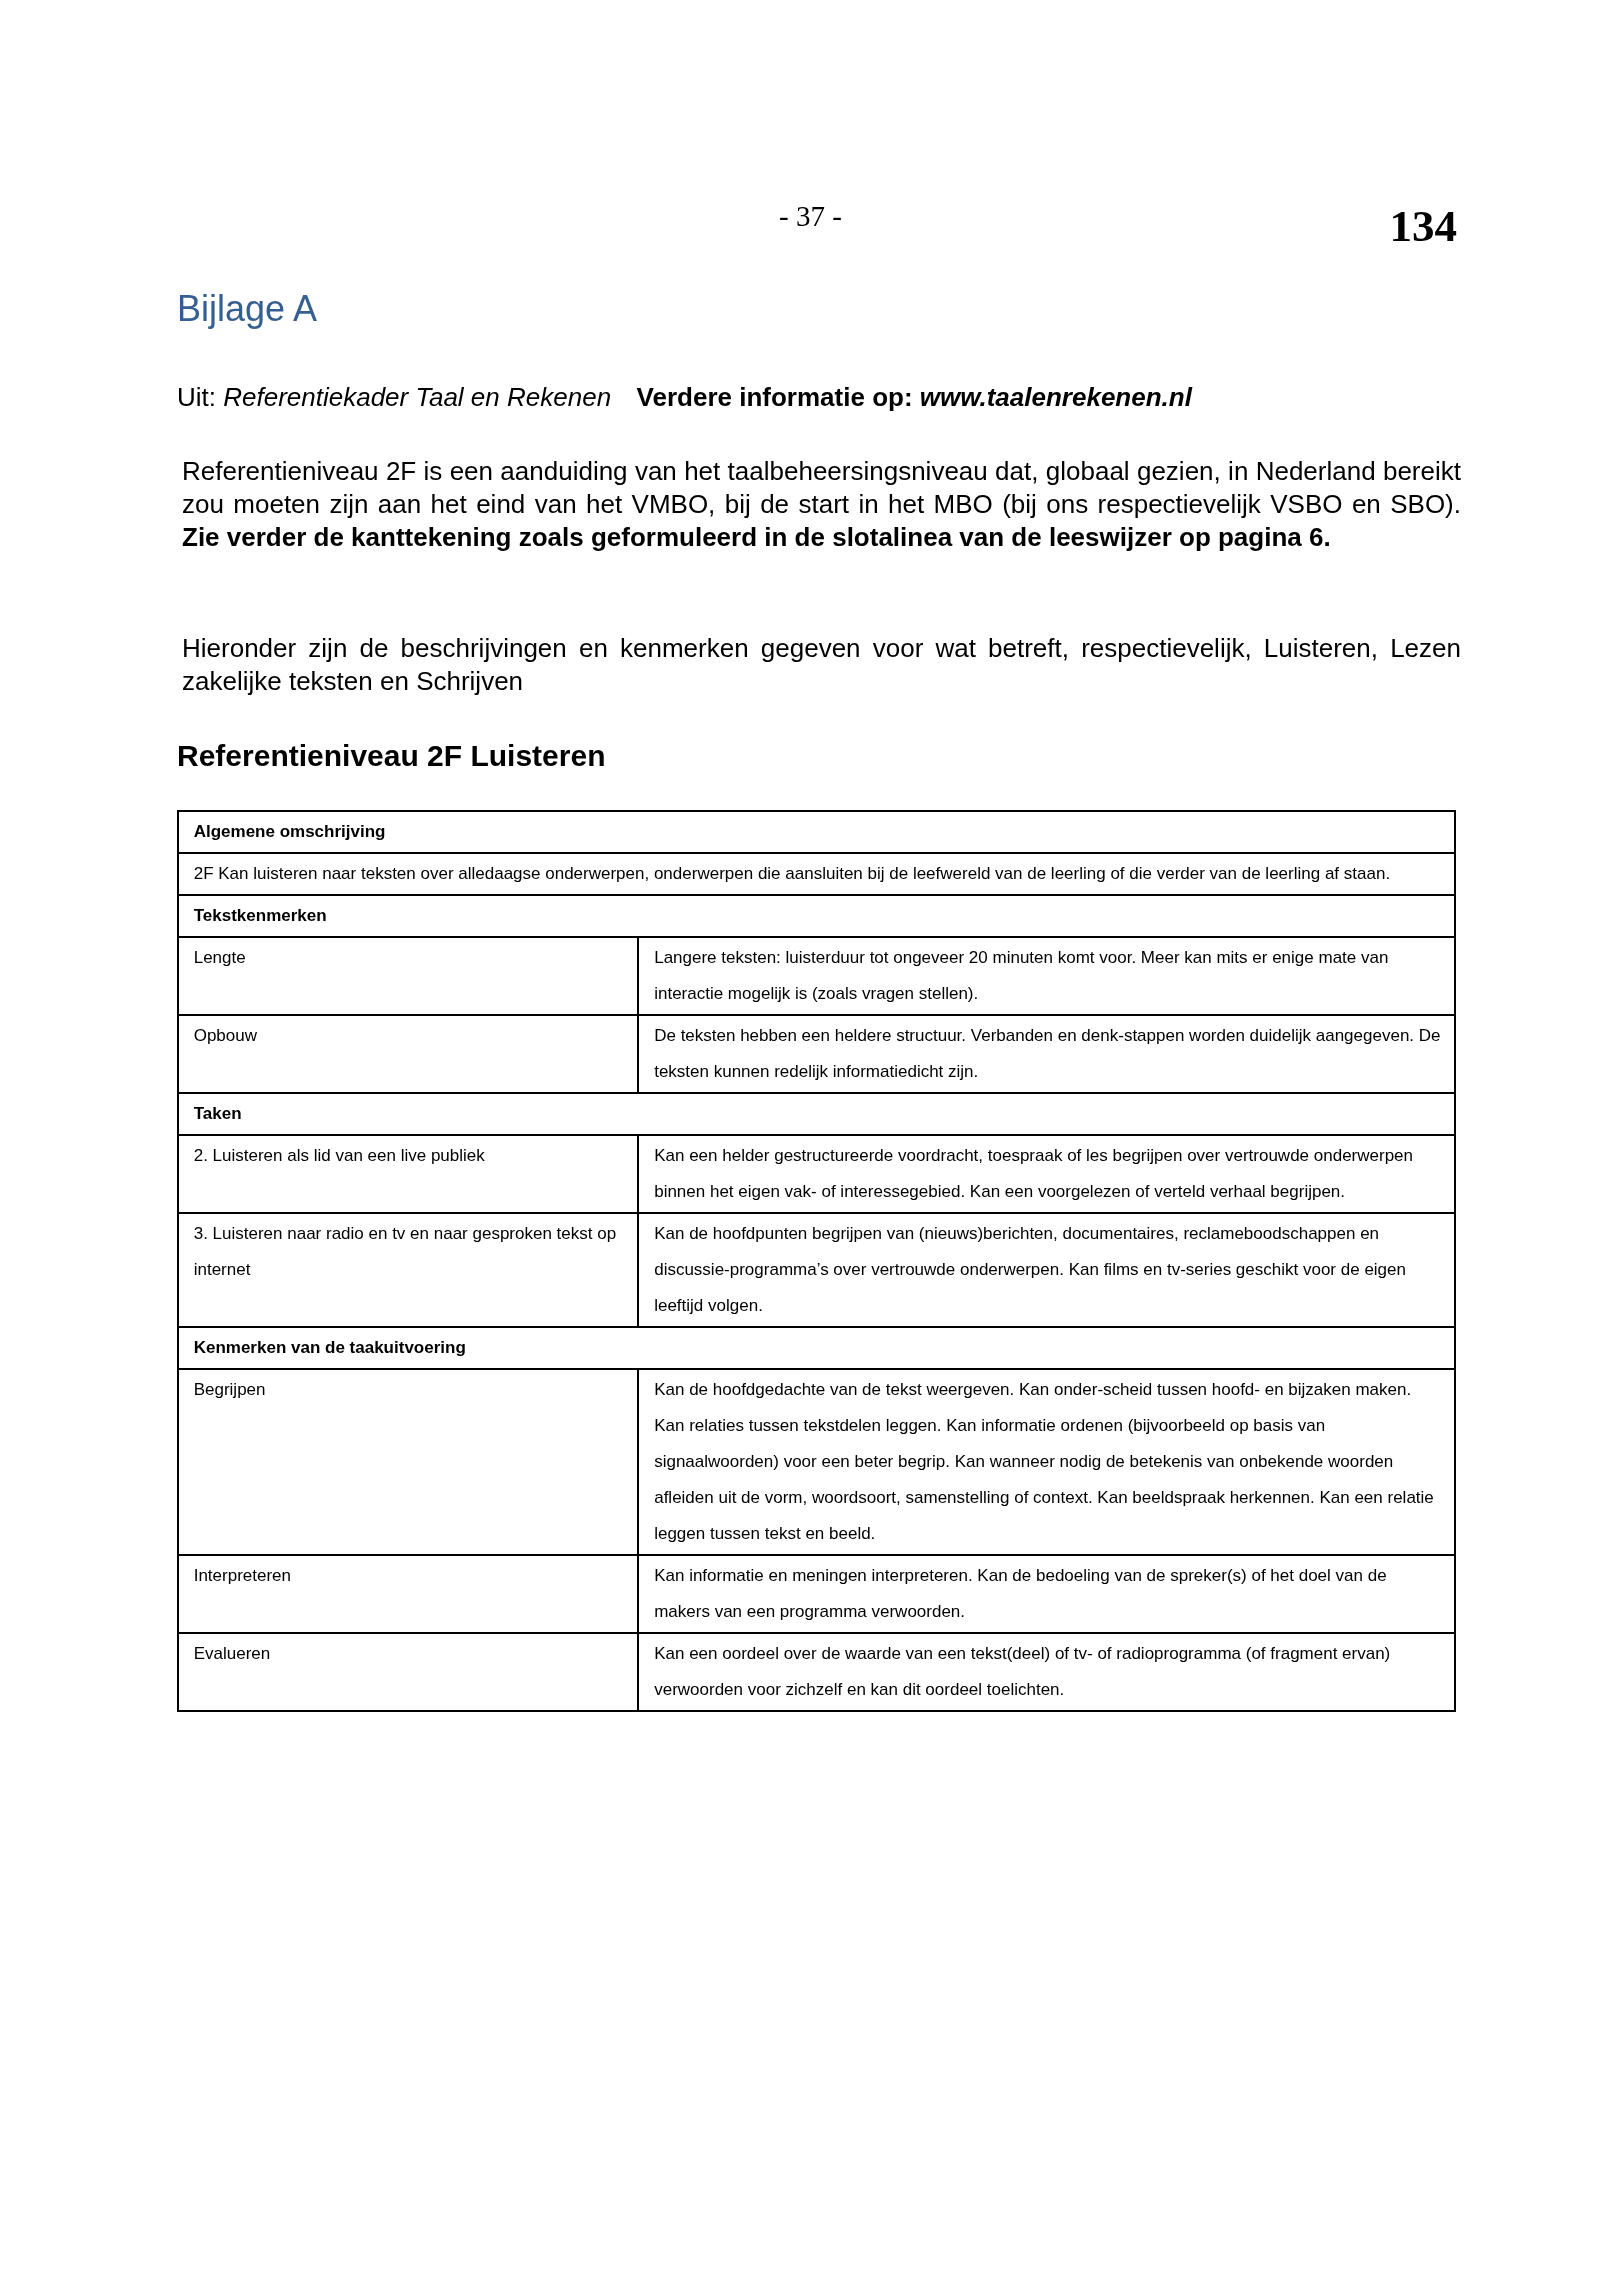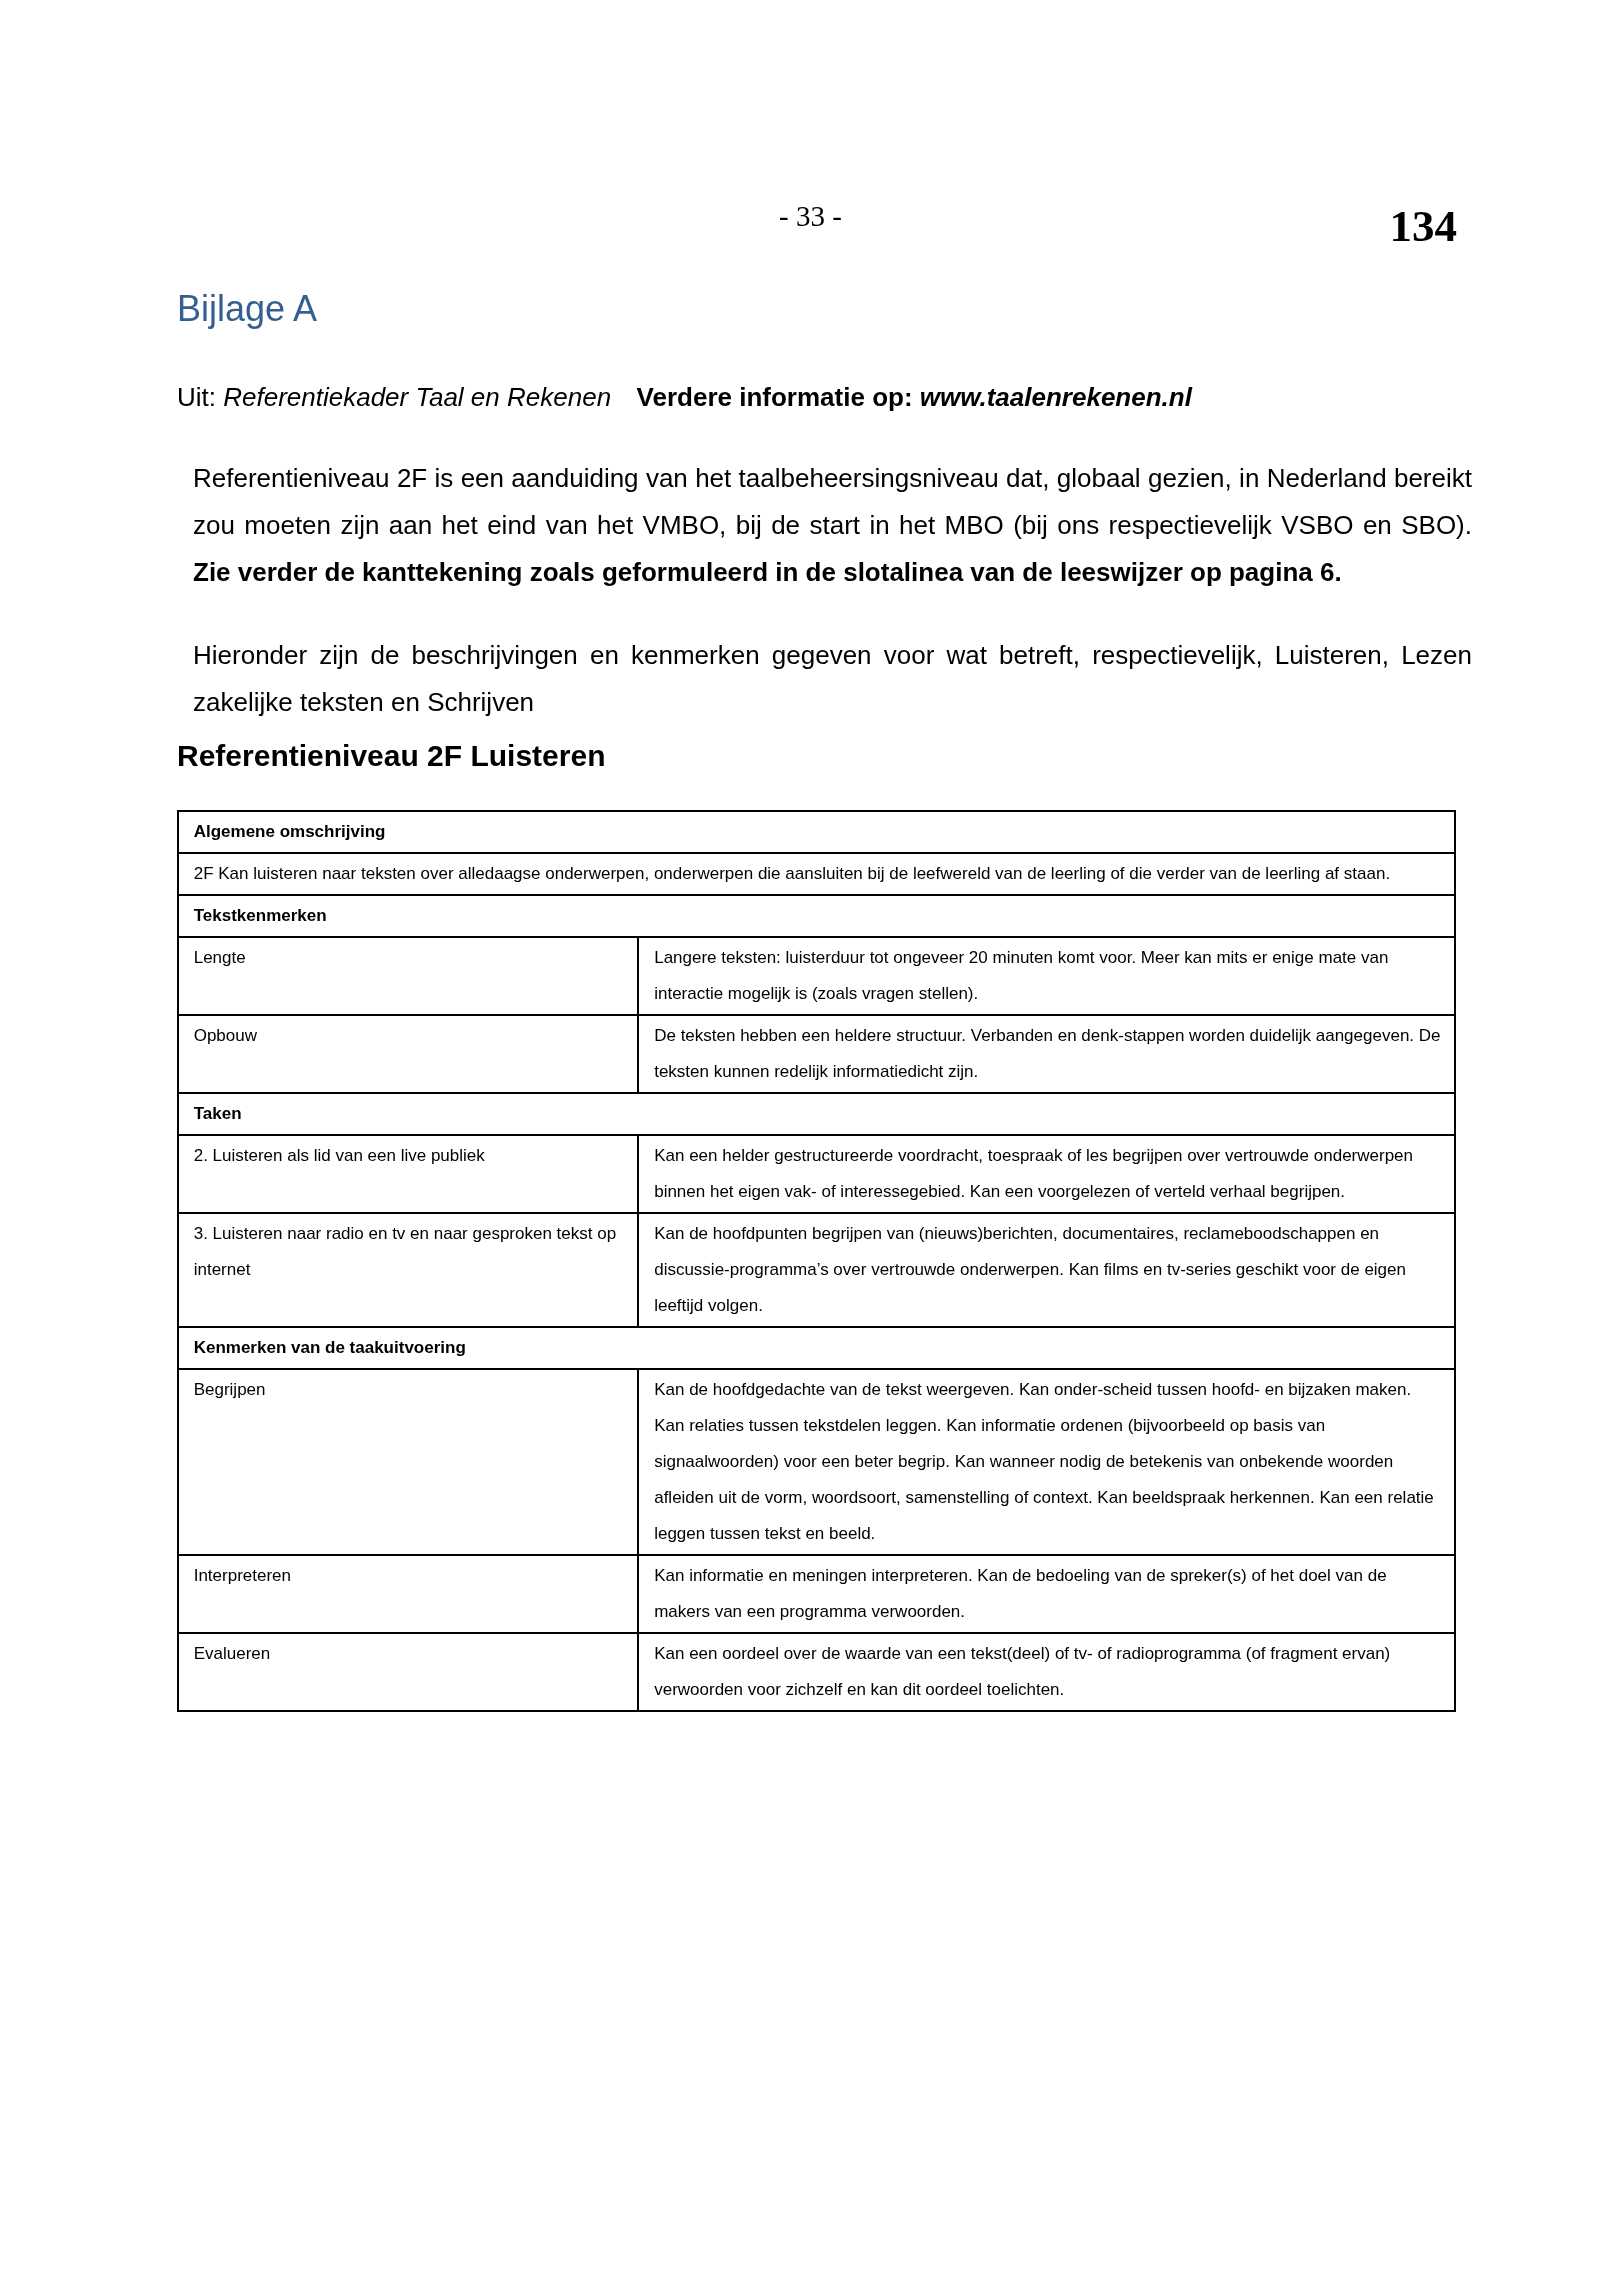--- a/index.html
+++ b/index.html
@@ -7,36 +7,36 @@
          font-family:"Liberation Sans", sans-serif; color:#000; }
   .page-num { position:absolute; top:200px; left:0; width:1621px; text-align:center;
               font-family:"Liberation Serif", serif; font-size:29px; }
   .doc-num { position:absolute; top:200px; left:1353px; width:104px; text-align:right;
              font-family:"Liberation Serif", serif; font-weight:bold; font-size:45px; }
   .appendix-title { position:absolute; top:288px; left:177px; font-size:36px;
                     color:#365F91; font-weight:normal; margin:0; }
   .source-line { position:absolute; top:382px; left:177px; font-size:26px; white-space:nowrap; }
   .source-line .italic { font-style:italic; }
   .source-line .more { font-weight:bold; margin-left:25.5px;text-align:center; }
-  .para { position:absolute; left:193px; width:1279px; font-size:26px; line-height:47px;
+  .para { position:absolute; left:182px; width:1279px; font-size:26px; line-height:33px;
           text-align:justify; margin:0; }
   .p1 { top:455px; }
   .p2 { top:632px; }
   .para b { font-weight:bold; }
   .section-title { position:absolute; top:739px; left:177px; margin:0; font-size:30px; font-weight:bold; }
   table.ref { position:absolute; top:810px; left:177px; width:1279px;
               border-collapse:collapse; font-size:17px; line-height:36px; }
   table.ref td { border:2.5px solid #000; padding:2px 11.8px 2px 14.7px; vertical-align:top; }
   table.ref td.c1 { width:432px; }
   table.ref td.head { font-weight:bold; }
 </style>
 </head>
 <body>
 
-<div class="page-num">- 33 -</div>
+<div class="page-num">- 37 -</div>
 <div class="doc-num">134</div>
 
 <h1 class="appendix-title">Bijlage A</h1>
 
 <div class="source-line">
   <span>Uit: </span><span class="italic">Referentiekader Taal en Rekenen</span><span class="more"><span>Verdere informatie op: </span><span class="italic">www.taalenrekenen.nl</span></span>
 </div>
 
 <p class="para p1"><span>Referentieniveau 2F is een aanduiding van het taalbeheersingsniveau dat, globaal gezien, in Nederland bereikt zou moeten zijn aan het eind van het VMBO, bij de start in het MBO (bij ons respectievelijk VSBO en SBO). </span><b>Zie verder de kanttekening zoals geformuleerd in de slotalinea van de leeswijzer op pagina 6.</b></p>
 

